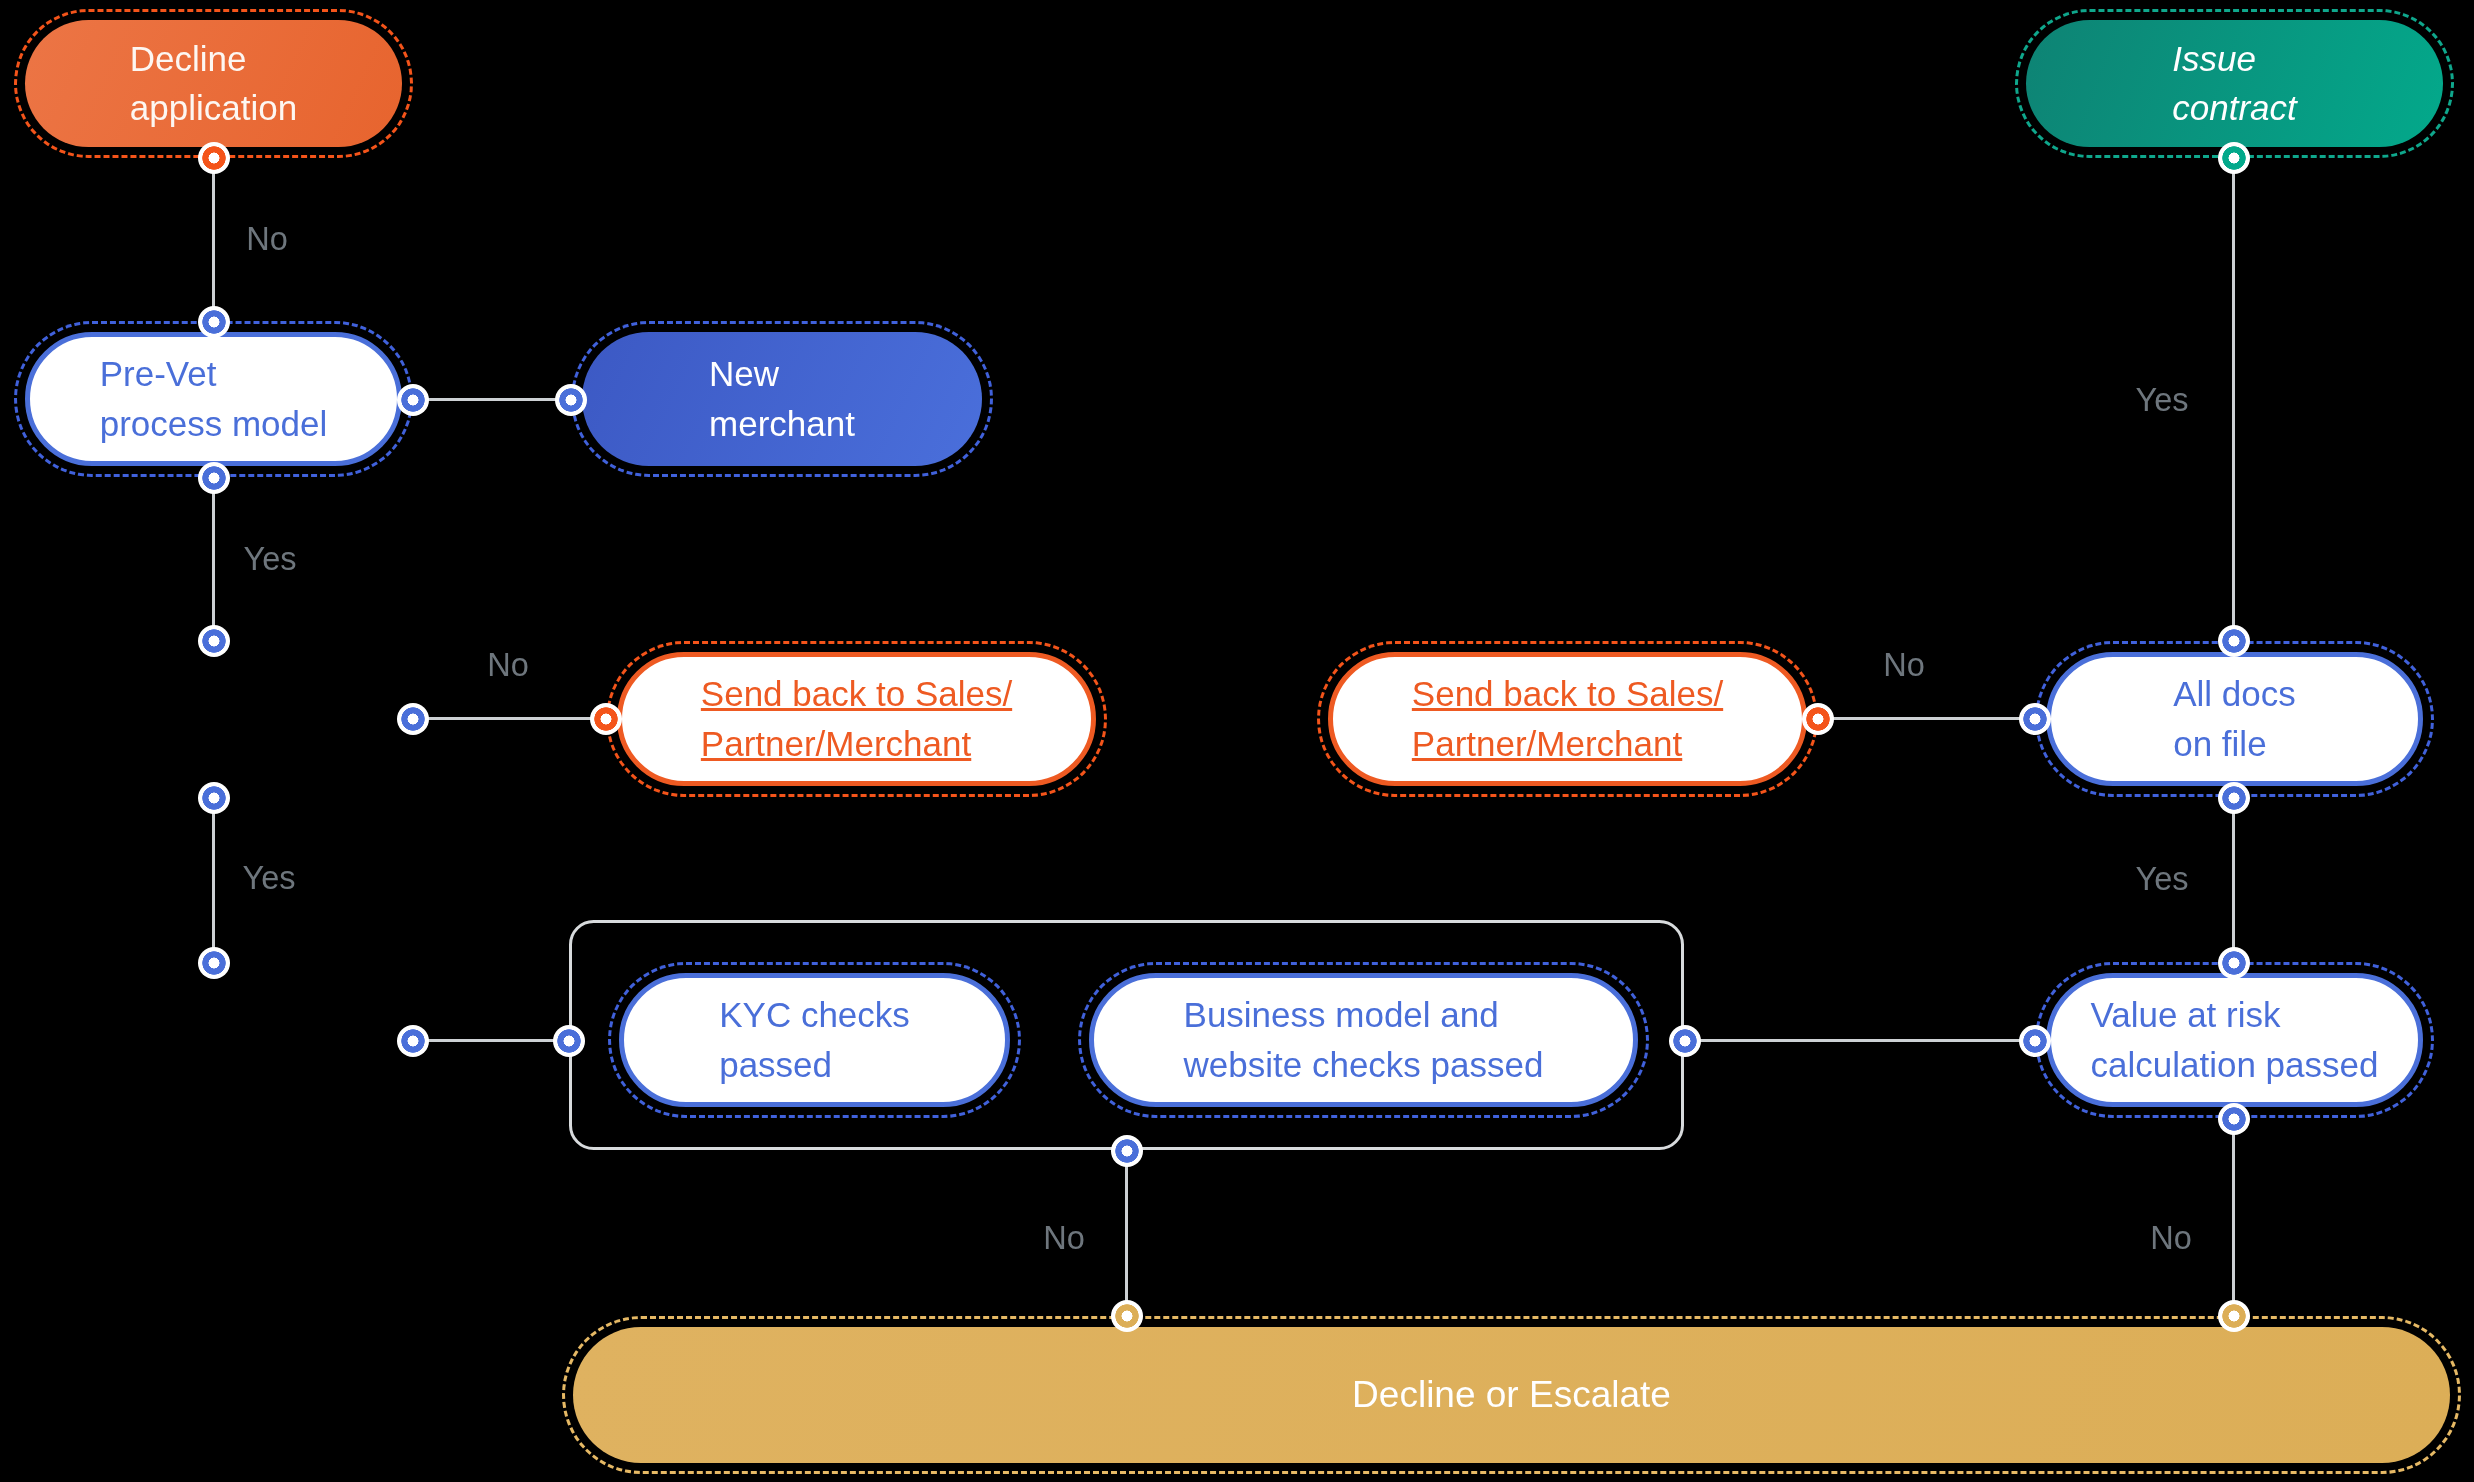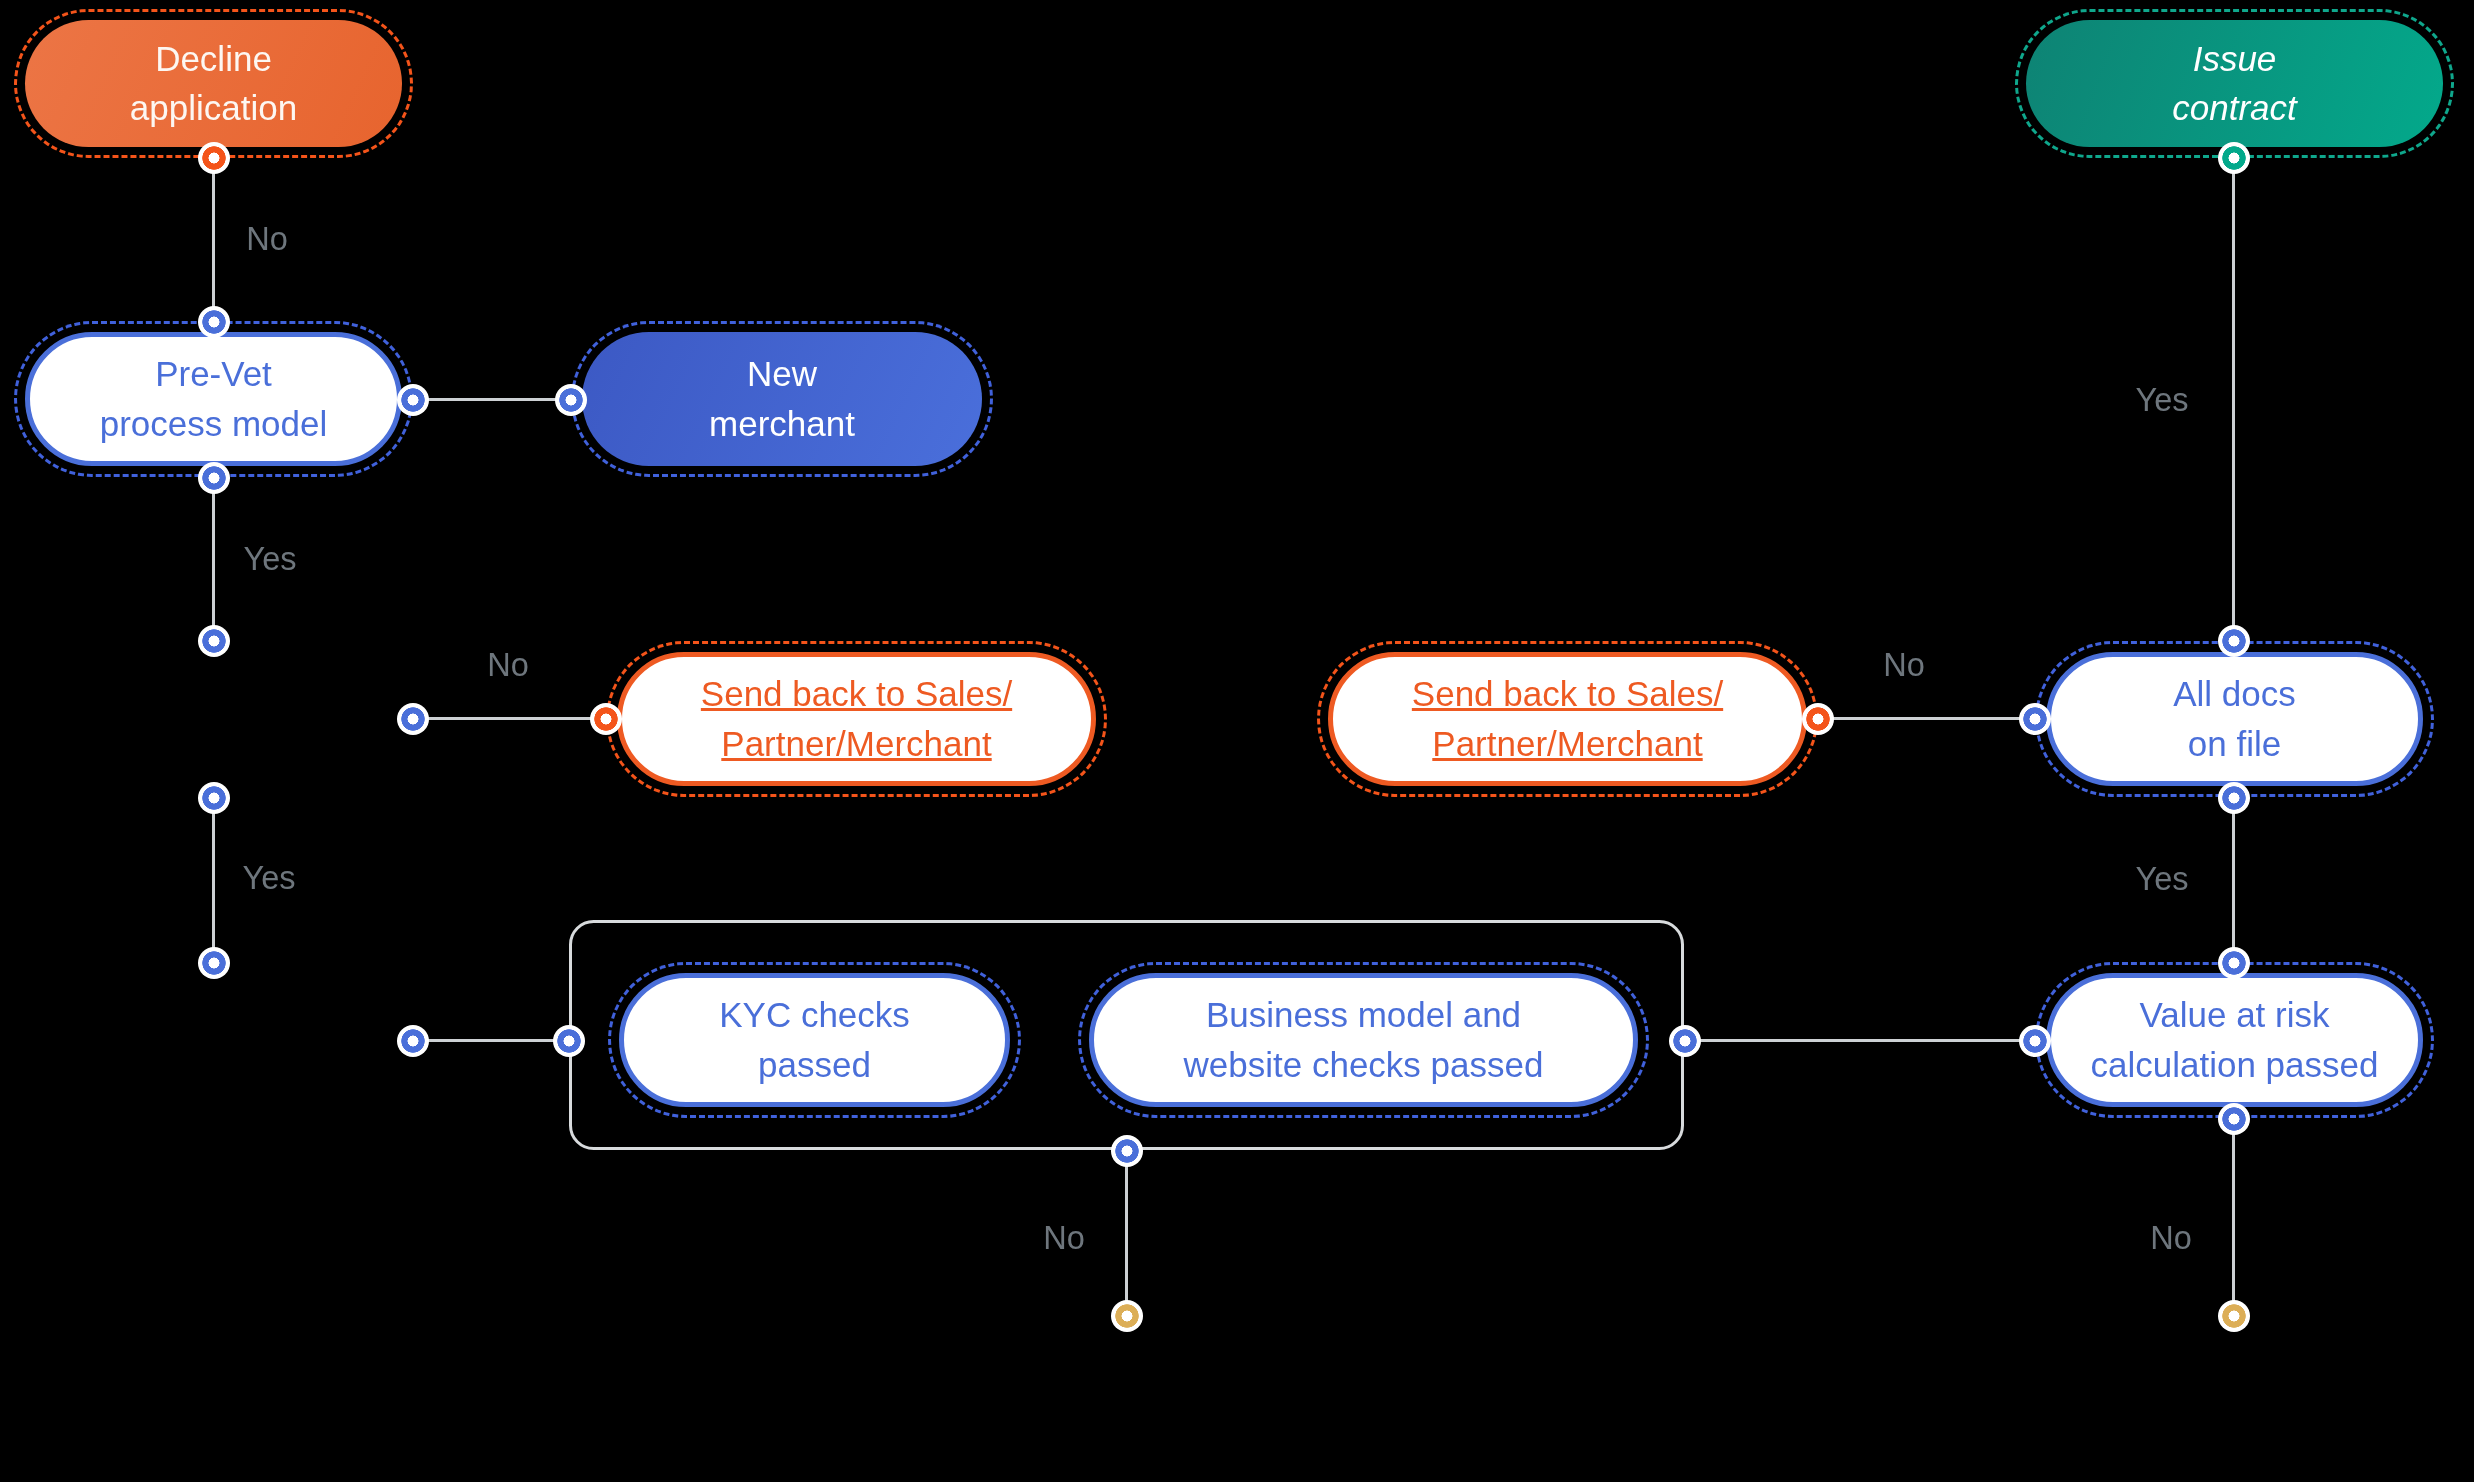--- a/index.html
+++ b/index.html
@@ -13,21 +13,21 @@
   .eh{height:2.6px;}
   .ev{width:2.6px;}
   .elabel{
     position:absolute;transform:translate(-50%,-50%);
     color:var(--edge-label,#6E767D);font-size:32.5px;font-weight:500;line-height:1;
   }
   
   .node{position:absolute;border:3.5px dashed #888;border-radius:877px;}
   .node .pill{
     position:absolute;left:8px;top:8px;right:8px;bottom:8px;border-radius:877px;
-    display:flex;align-items:center;justify-content:center;text-align:center;
+    display:flex;align-items:center;justify-content:center;text-align:left;
   }
   .nlabel{white-space:pre-line;font-size:35px;line-height:1.42;font-weight:500;}
   .node.blue{border-color:var(--blue-dash,#4061DB);}
   .node.blue .pill{background:var(--node-bg,#fff);border:5.3px solid var(--blue,#4A6FD9);color:var(--blue,#4A6FD9);}
   .node.blue-filled{border-color:var(--blue-dash,#4061DB);}
   .node.blue-filled .pill{background:linear-gradient(115deg,var(--blue-fill-start,#3C59C4),var(--blue-fill-end,#4A6FDB));color:#fff;}
   .node.orange-filled{border-color:var(--orange-dash,#F4541A);}
   .node.orange-filled .pill{background:linear-gradient(115deg,var(--orange-fill-start,#EC7545),var(--orange-fill-end,#E7642E));color:#FDF7F2;}
   .node.orange-outline{border-color:var(--orange-dash,#F4541A);}
   .node.orange-outline .pill{background:var(--node-bg,#fff);border:5.3px solid var(--orange,#EE5A22);color:var(--orange,#EE5A22);text-decoration:underline;}
@@ -140,20 +140,25 @@
     </div>
   </div>
 
   <div class="node blue" style="left:2035px;top:962px;width:399px;height:156px">
     <div class="pill">
       <span class="nlabel">Value at risk
 calculation passed</span>
     </div>
   </div>
 
+  <div class="node gold" style="left:562px;top:1316px;width:1899px;height:158px">
+    <div class="pill">
+      <span class="nlabel">Decline or Escalate</span>
+    </div>
+  </div>
 
   <div class="port orange" style="left:198px;top:142px"></div>
   <div class="port teal" style="left:2218px;top:142px"></div>
   <div class="port blue" style="left:198px;top:306px"></div>
   <div class="port blue" style="left:397px;top:384px"></div>
   <div class="port blue" style="left:555px;top:384px"></div>
   <div class="port blue" style="left:198px;top:462px"></div>
   <div class="port blue" style="left:198px;top:625px"></div>
   <div class="port blue" style="left:397px;top:703px"></div>
   <div class="port blue" style="left:198px;top:782px"></div>

